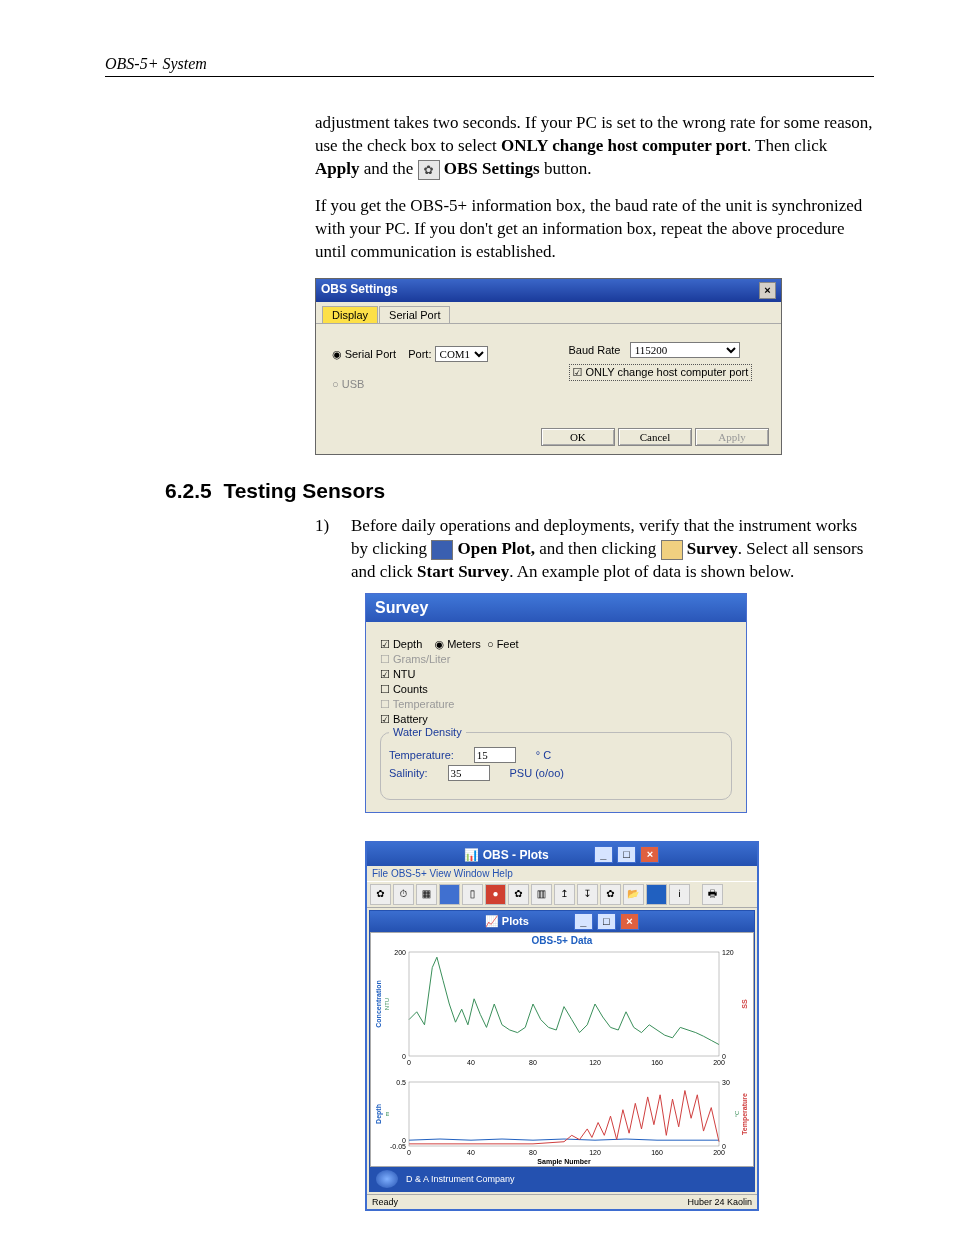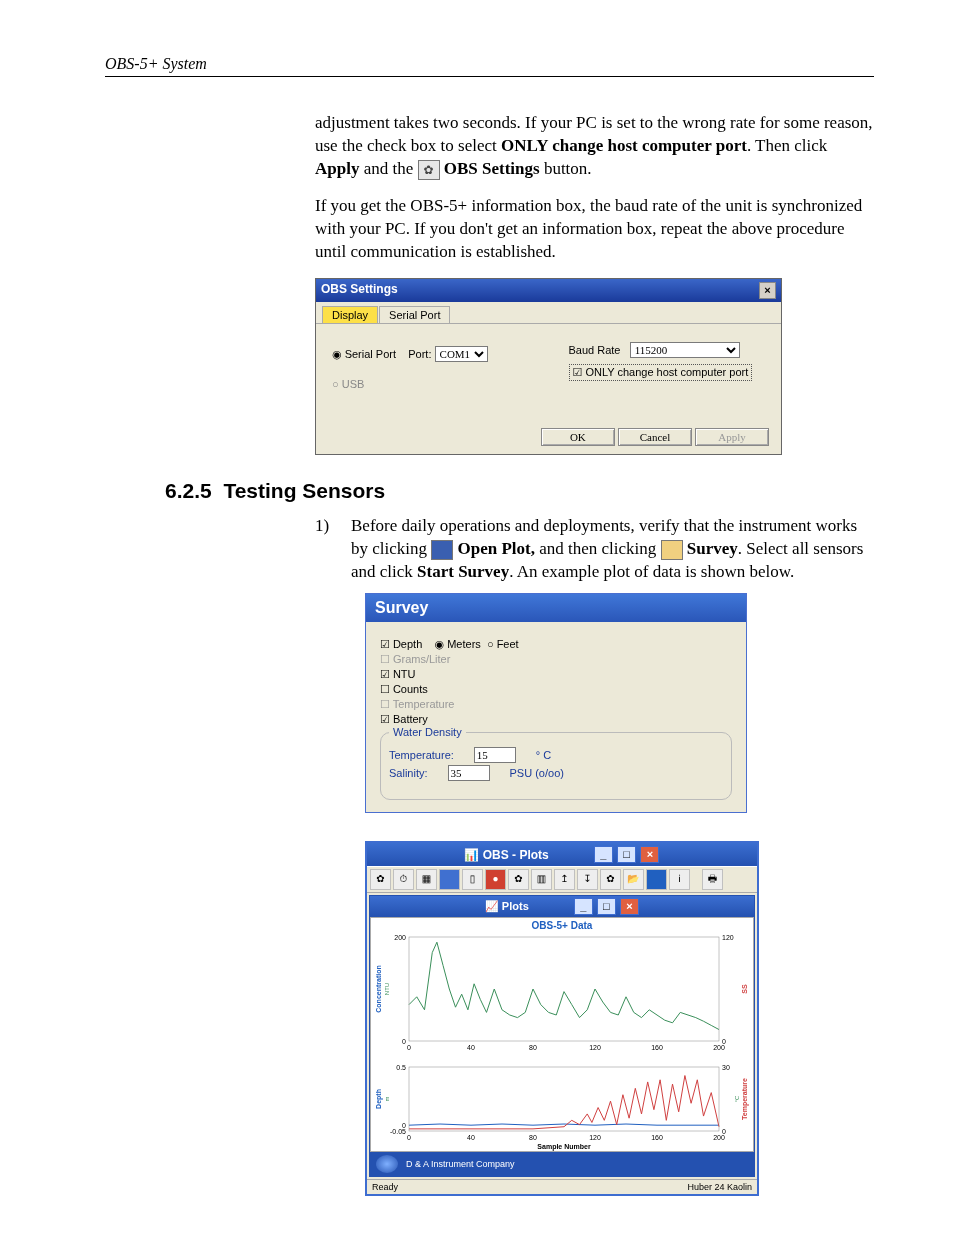--- a/index.html
+++ b/index.html
@@ -383,20 +383,21 @@
 
     <div class="plots-win">
       <div class="winbar">
         <span>📊 <span>OBS - Plots</span></span>
         <span class="winbtns">
           <span>_</span>
           <span>□</span>
           <span class="close">×</span>
         </span>
       </div>
+      <div class="menubar">File   OBS-5+   View   Window   Help</div>
       <div class="toolbar">
         <span class="tbtn">✿</span>
         <span class="tbtn">⏱</span>
         <span class="tbtn">▦</span>
         <span class="tbtn" style="background:#4070d0"></span>
         <span class="tbtn">▯</span>
         <span class="tbtn" style="background:#d04030;color:#fff">●</span>
         <span class="tbtn">✿</span>
         <span class="tbtn">▥</span>
         <span class="tbtn">↥</span>

